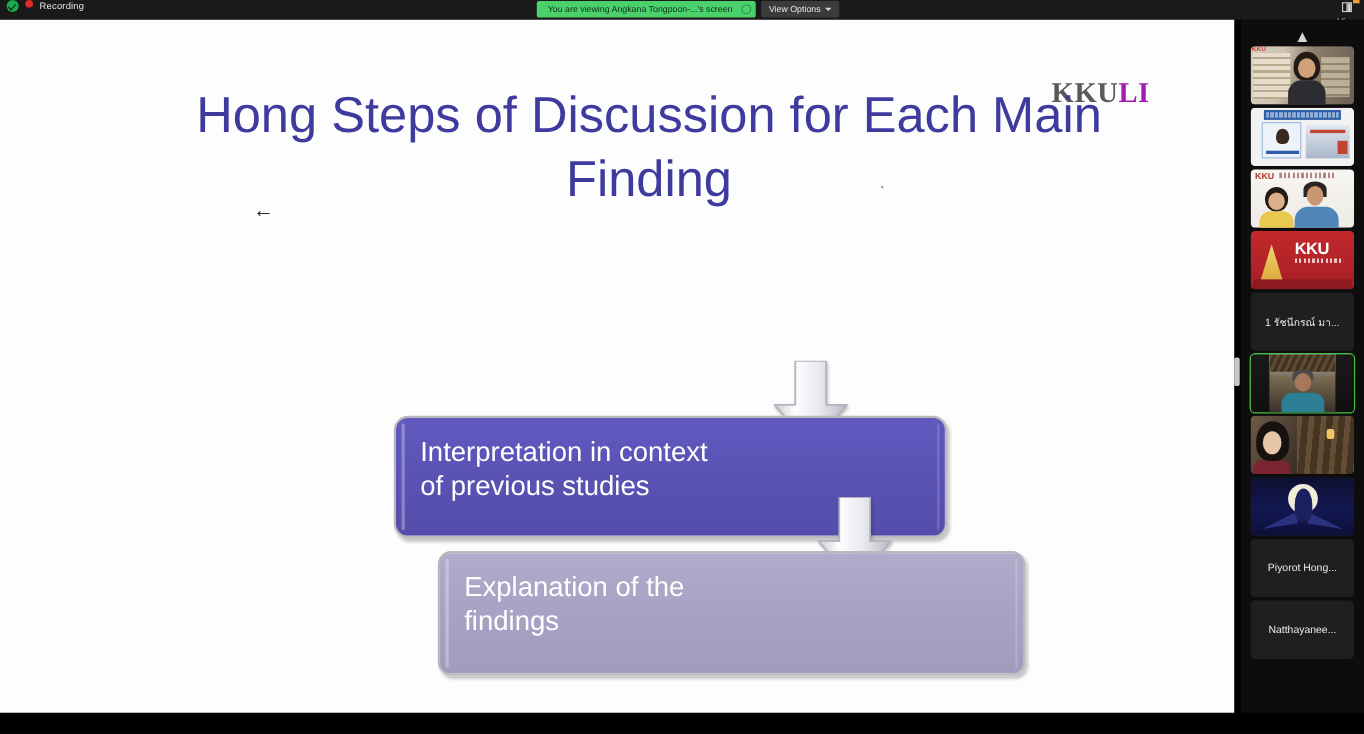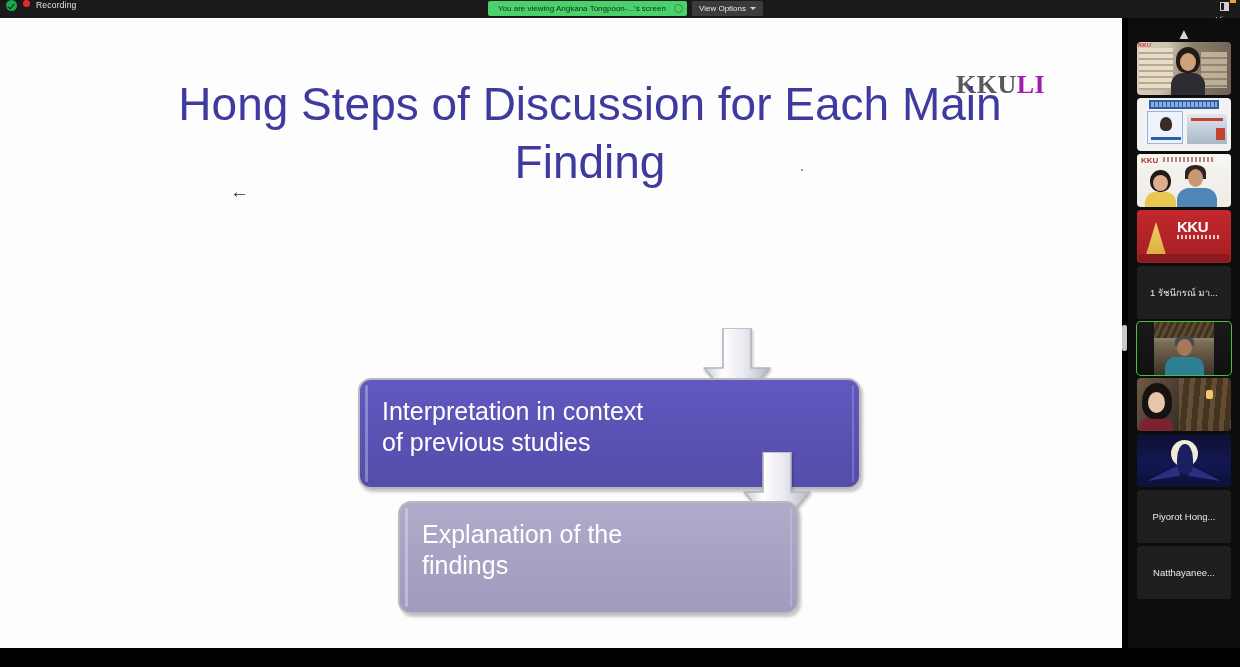--- a/index.html
+++ b/index.html
@@ -173,22 +173,23 @@
 
   #box1 {
     left: 318px; top: 236px; width: 455px; height: 107px;
     background: linear-gradient(180deg,#403899 0%,#393188 55%,#342c80 100%);
   }
   #box2 {
     left: 358px; top: 360px; width: 503px; height: 111px;
     background: linear-gradient(180deg,#6159bf 0%,#5952b3 55%,#544dab 100%);
   }
   #box3 {
-    left: 398px; top: 483px; width: 401px; height: 113px;
+    left: 398px; top: 483px; width: 534px; height: 113px;
     background: linear-gradient(180deg,#b0abca 0%,#a7a2c3 55%,#a19cbd 100%);
+    border-radius: 12px;
   }
 
   
   .down-arrow {
     position: absolute;
     width: 74px; height: 78px;
     filter: drop-shadow(1.5px 2px 1.5px rgba(0,0,0,0.25));
   }
   #arrow1 { left: 700px; top: 310px; }
   #arrow2 { left: 740px; top: 434px; }

